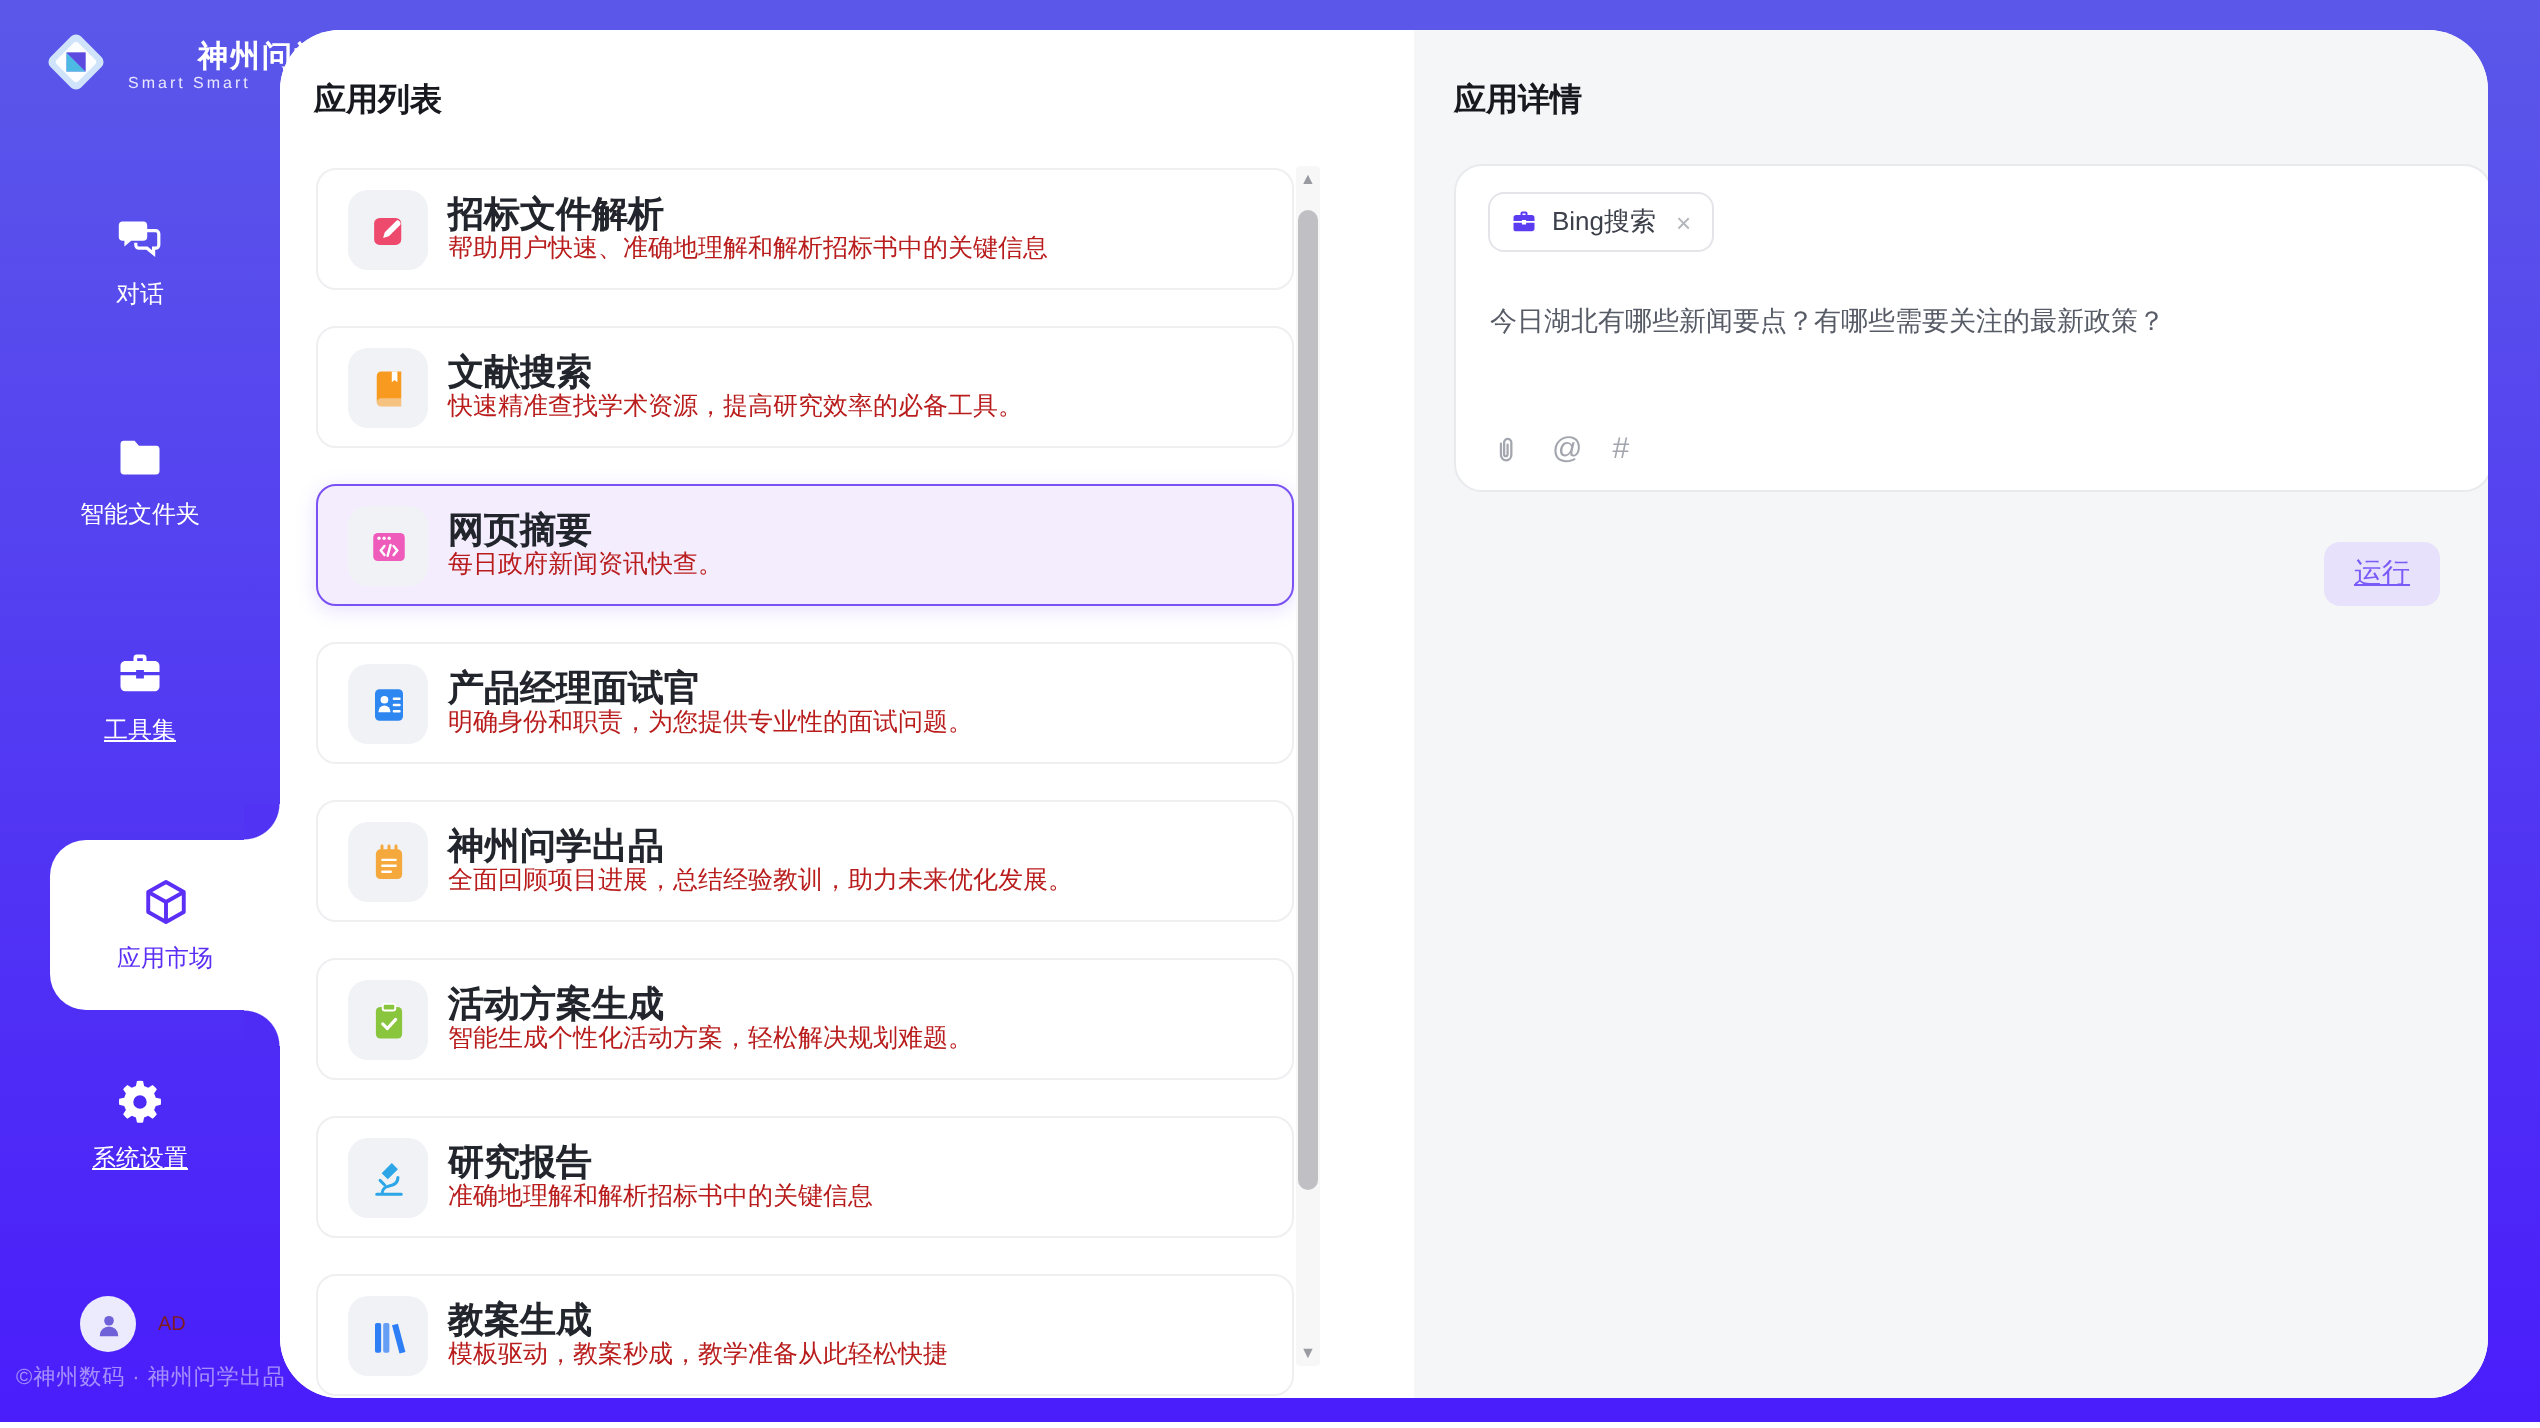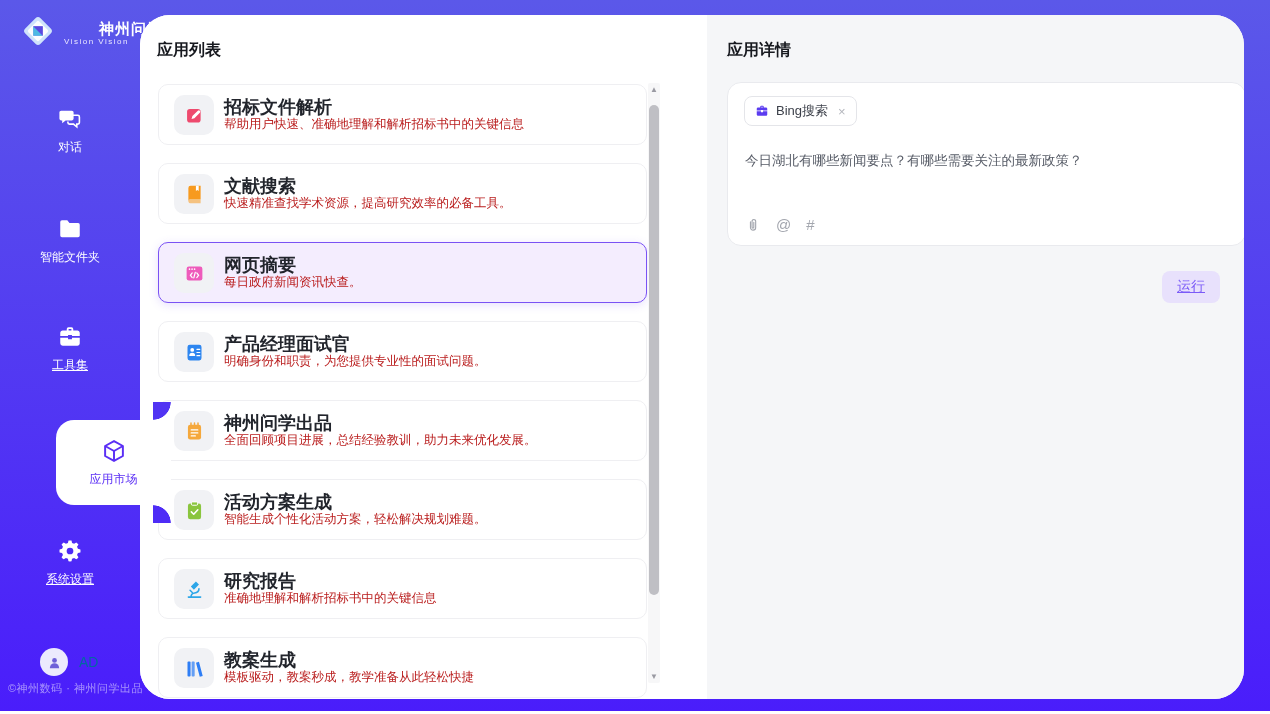--- a/index.html
+++ b/index.html
@@ -18,42 +18,42 @@
   .logo svg { width:36px; height:36px; }
   .logo-name { color:#fff; font-size:15px; font-weight:bold; letter-spacing:1px; line-height:17px;margin-left:35px; }
   .logo-sub { color:#e9e7ff; font-size:8px; letter-spacing:1.5px; line-height:10px; }
   .nav-item {
     position:absolute; left:0; width:140px; z-index:5; color:#ffffff;
     display:flex; flex-direction:column; align-items:center; cursor:pointer;
   }
   .nav-item:nth-child(1){ top:106px; }
   .nav-item:nth-child(2){ top:216px; }
   .nav-item:nth-child(3){ top:324px; }
-  .nav-item:nth-child(4){ top:420px;margin-left:31px; }
+  .nav-item:nth-child(4){ top:420px; }
   .nav-item:nth-child(5){ top:538px; }
   .nav-ic svg { width:26px; height:26px; display:block; }
   .nav-label { font-size:12px; margin-top:7px; }
   .nav-item.u .nav-label { text-decoration:underline; }
   .nav-item.active {
     left:25px; width:115px; height:85px; top:420px;
     background:#ffffff; border-radius:18px 0 0 18px;
     color:#5b2ff5; justify-content:center;
   }
   .nav-item.active::before {
     content:""; position:absolute; right:0; top:-18px; width:18px; height:18px;
     background:radial-gradient(circle 18px at 0 0, #5134f3 0 17.4px, #ffffff 18px);
   }
   .nav-item.active::after {
     content:""; position:absolute; right:0; bottom:-18px; width:18px; height:18px;
     background:radial-gradient(circle 18px at 0 100%, #4e2cf6 0 17.4px, #ffffff 18px);
   }
   .user { position:absolute; left:40px; top:648px; display:flex; align-items:center; gap:11px; z-index:5; }
   .avatar { width:28px; height:28px; border-radius:50%; background:#eceafd; display:flex; align-items:center; justify-content:center; }
   .avatar svg { width:17px; height:17px; color:#6f61d8; }
-  .user-name { color:#0369a1; font-size:14px; }
+  .user-name { color:#7f1d1d; font-size:10px; }
   .copyright { position:absolute; left:8px; top:681px; z-index:5; font-size:11px; color:rgba(255,255,255,.5); letter-spacing:.5px; }
   
   .main-card {
     position:absolute; left:140px; top:15px; width:1104px; height:684px;
     background:#ffffff; border-radius:30px; overflow:hidden; display:flex; z-index:2;gap:24px;
   }
   .list-pane { width:543px; position:relative; background:#ffffff; }
   .pane-title { position:absolute; left:17px; top:25px; font-size:16px; font-weight:bold; color:#17191f; }
   .items { position:absolute; left:18px; top:69px; width:489px; }
   .app-item {
@@ -112,21 +112,21 @@
       <rect x="8" y="8" width="24" height="24" rx="4" fill="#cfe3fb"></rect>
       <rect x="11.5" y="11.5" width="17" height="17" rx="2" fill="#ffffff" opacity=".92"></rect>
       <path d="M20 12.5l7.5 7.5-7.5 7.5-7.5-7.5z" fill="#7b6cf0"></path>
       <path d="M12.5 20h15L20 27.5z" fill="#45c8e0" opacity=".85"></path>
       <path d="M20 12.5l7.5 7.5h-15z" fill="#4e3bd8" opacity=".7"></path>
     </g>
       </svg>
   </span>
   <span>
     <div class="logo-name">神州问学</div>
-    <div class="logo-sub">Vision Vision</div>
+    <div class="logo-sub">Smart Smart</div>
   </span>
 </div>
 <div id="nav-root">
     <div class="nav-item">
       <span class="nav-ic">
         <svg viewBox="0 0 26 26">
           <path fill="currentColor" d="M4.2 4.8h10.6c1 0 1.8.8 1.8 1.8v6c0 1-.8 1.8-1.8 1.8H8.6l-3.4 2.9v-2.9H4.2c-1 0-1.8-.8-1.8-1.8v-6c0-1 .8-1.8 1.8-1.8z"></path>
           <path fill="none" stroke="currentColor" stroke-width="1.6" d="M12.6 9.3h8.2c.9 0 1.6.7 1.6 1.6v5.6c0 .9-.7 1.6-1.6 1.6h-1v2.7l-3.3-2.7h-4c-.9 0-1.6-.7-1.6-1.6v-1.1"></path>
         </svg>
       </span>

